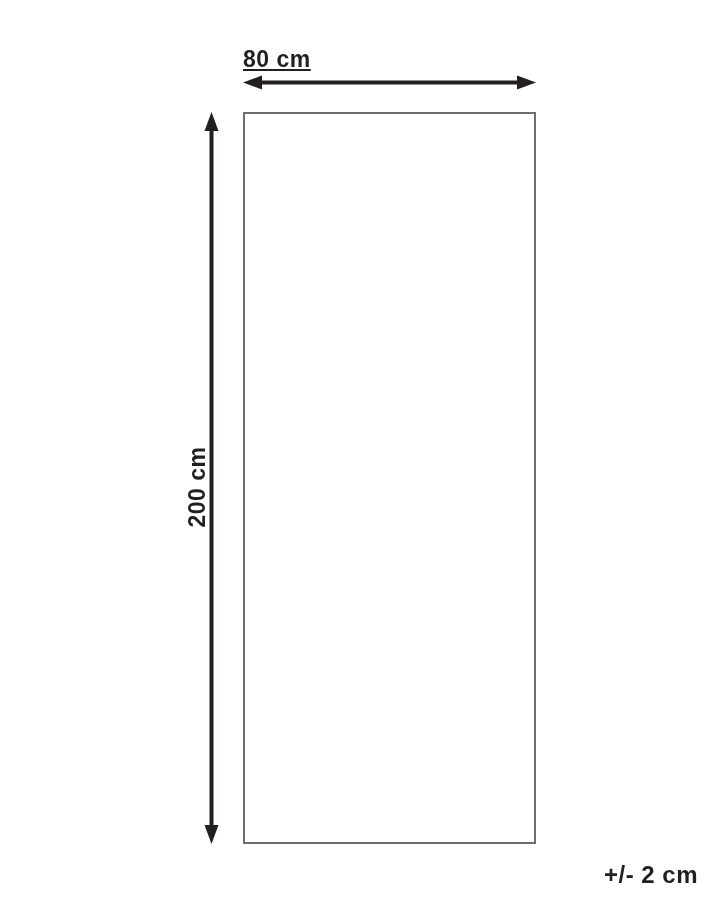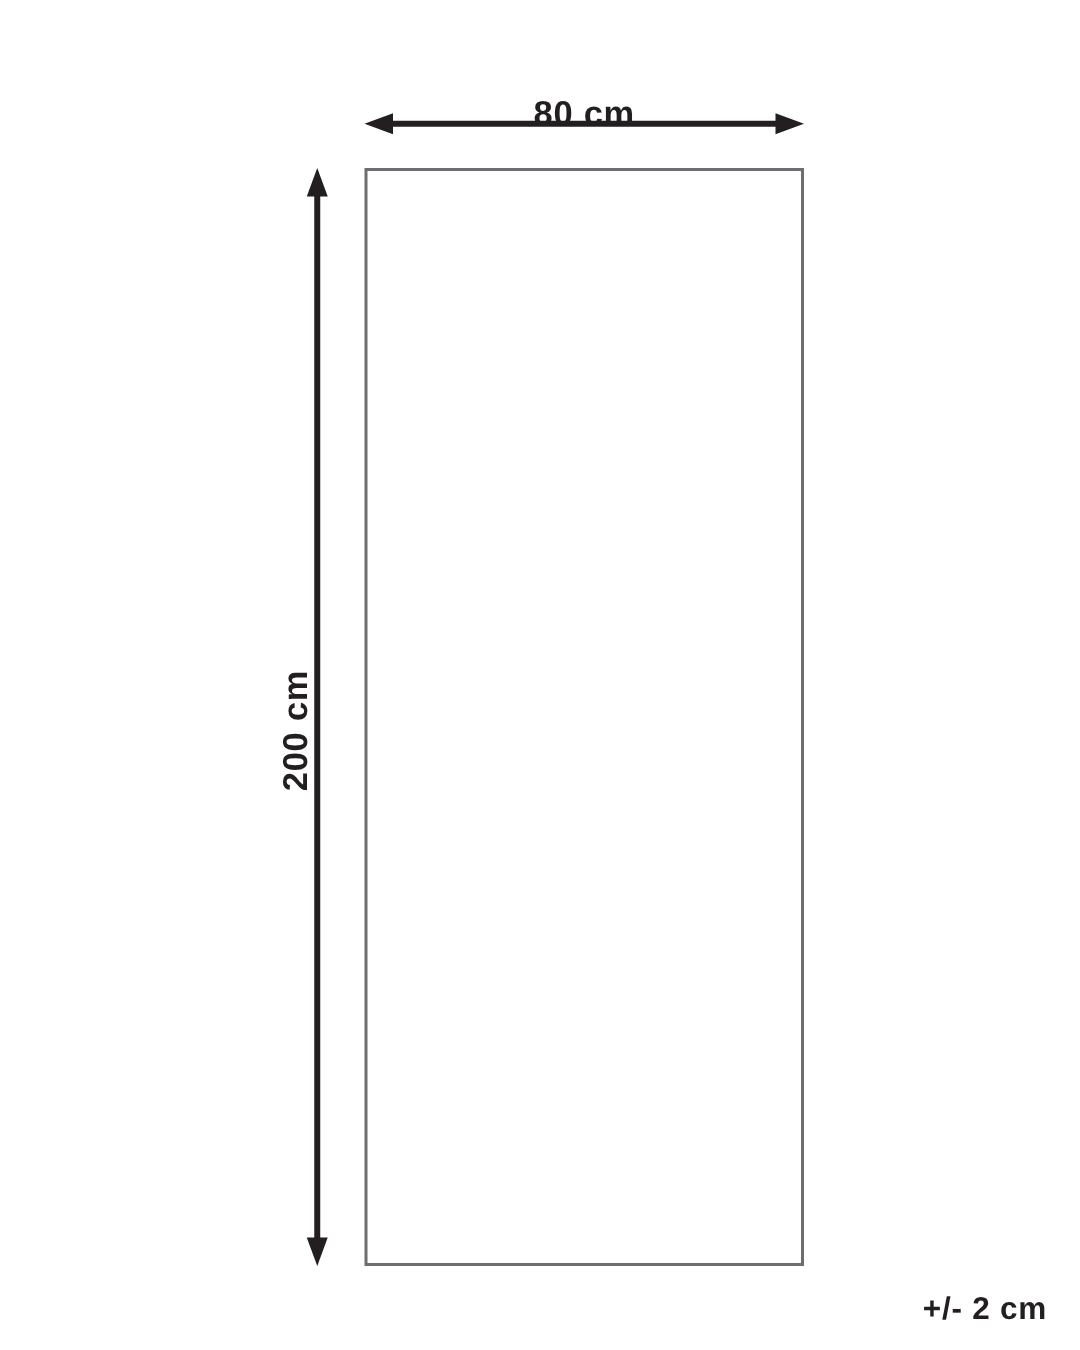--- a/index.html
+++ b/index.html
@@ -45,33 +45,33 @@
   .dim-label {
     position: absolute;
     color: var(--arrow-color, #231f20);
     font-weight: bold;
     font-size: 23px;
     letter-spacing: 0.5px;
     white-space: nowrap;
   }
   .label-width {
     left: 243px;
-    top: 62px;
+    top: 46px;
     width: 293px;
-    text-align: center;
+    text-decoration: underline;
   }
   .label-height {
     left: 197px;
     top: 487px;
     transform: translate(-50%, -50%) rotate(-90deg);
   }
   .label-tolerance {
     right: 22px;
     top: 861px;
-    font-size: 21px;
+    font-size: 24px;
   }
 </style>
 </head>
 <body>
 
 <div class="canvas">
 
   <div class="outline"></div>
 
   <svg class="arrow arrow-h" viewBox="0 0 293 15" preserveAspectRatio="none">

